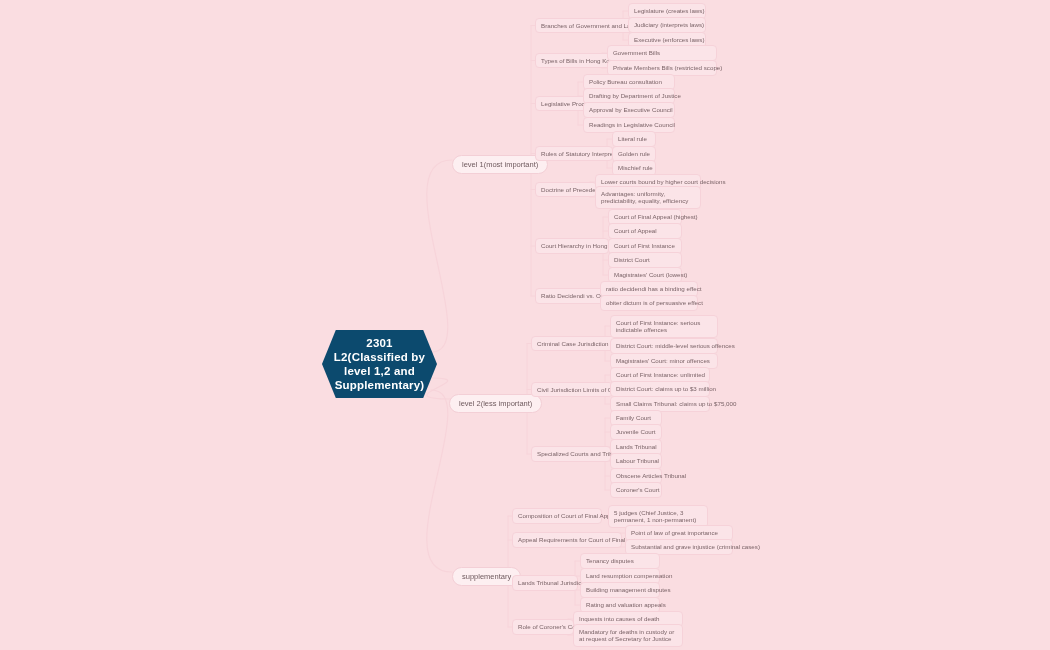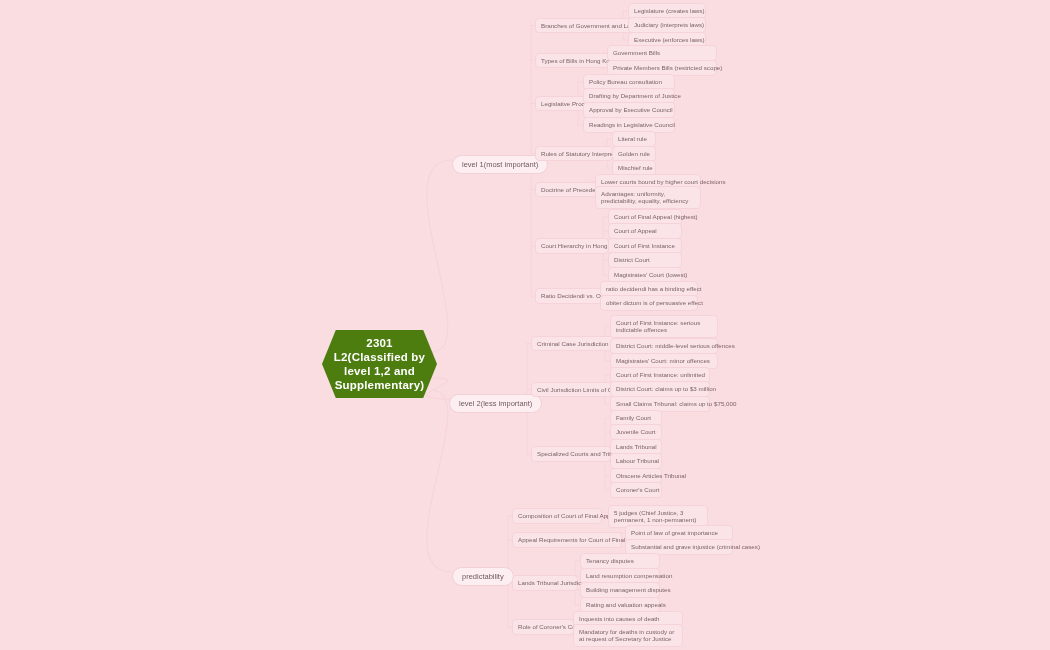--- a/index.html
+++ b/index.html
@@ -11,21 +11,21 @@
     position:relative;
   }
   #canvas{position:absolute;left:0;top:0;width:1050px;height:650px;}
   svg.links{position:absolute;left:0;top:0;width:1050px;height:650px;pointer-events:none;}
 
   
   .root{
     position:absolute;
     display:flex;align-items:center;justify-content:center;
     text-align:center;
-    background:#4d7c0f;
+    background:#0c4a6e;
     color:#ffffff;
     font-weight:bold;
     font-size:11.5px;
     line-height:14px;
     letter-spacing:.2px;
     padding:6px 10px;
     box-sizing:border-box;
     clip-path:polygon(12% 0%, 88% 0%, 100% 50%, 88% 100%, 12% 100%, 0% 50%);
   }
 
@@ -207,21 +207,21 @@
     <div class="leaf nowrap" style="left: 610px; width: 100px; top: 367px;">Court of First Instance: unlimited</div>
     <div class="leaf nowrap" style="left: 610px; width: 100px; top: 381px;">District Court: claims up to $3 million</div>
     <div class="leaf nowrap" style="left: 610px; width: 100px; top: 396px;">Small Claims Tribunal: claims up to $75,000</div>
     <div class="topic nowrap" style="left: 531px; width: 80px; top: 446px;">Specialized Courts and Tribunals</div>
     <div class="leaf nowrap" style="left: 610px; width: 52px; top: 410px;">Family Court</div>
     <div class="leaf nowrap" style="left: 610px; width: 52px; top: 424px;">Juvenile Court</div>
     <div class="leaf nowrap" style="left: 610px; width: 52px; top: 439px;">Lands Tribunal</div>
     <div class="leaf nowrap" style="left: 610px; width: 52px; top: 453px;">Labour Tribunal</div>
     <div class="leaf nowrap" style="left: 610px; width: 52px; top: 468px;">Obscene Articles Tribunal</div>
     <div class="leaf nowrap" style="left: 610px; width: 52px; top: 482px;">Coroner's Court</div>
-    <div class="level-pill" style="left: 452px; top: 567px;">predictability</div>
+    <div class="level-pill" style="left: 452px; top: 567px;">supplementary</div>
     <div class="topic nowrap" style="left: 512px; width: 90px; top: 508px;">Composition of Court of Final Appeal</div>
     <div class="leaf wrap" style="left: 608px; width: 100px; top: 504.5px;">5 judges (Chief Justice, 3 permanent, 1 non-permanent)</div>
     <div class="topic nowrap" style="left: 512px; width: 110px; top: 532px;">Appeal Requirements for Court of Final Appeal</div>
     <div class="leaf nowrap" style="left: 625px; width: 108px; top: 525px;">Point of law of great importance</div>
     <div class="leaf nowrap" style="left: 625px; width: 108px; top: 539px;">Substantial and grave injustice (criminal cases)</div>
     <div class="topic nowrap" style="left: 512px; width: 66px; top: 575px;">Lands Tribunal Jurisdiction</div>
     <div class="leaf nowrap" style="left: 580px; width: 80px; top: 553px;">Tenancy disputes</div>
     <div class="leaf nowrap" style="left: 580px; width: 80px; top: 568px;">Land resumption compensation</div>
     <div class="leaf nowrap" style="left: 580px; width: 80px; top: 582px;">Building management disputes</div>
     <div class="leaf nowrap" style="left: 580px; width: 80px; top: 597px;">Rating and valuation appeals</div>

